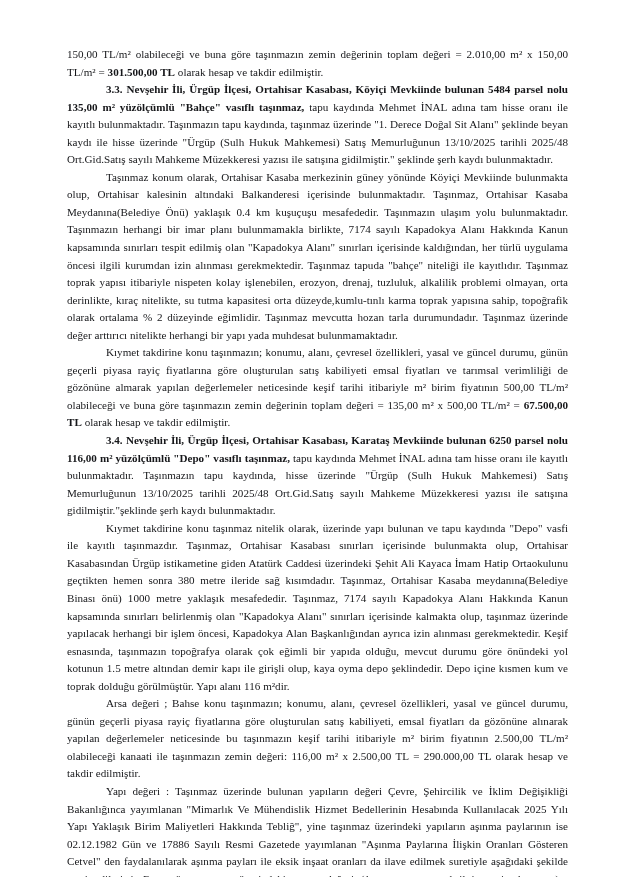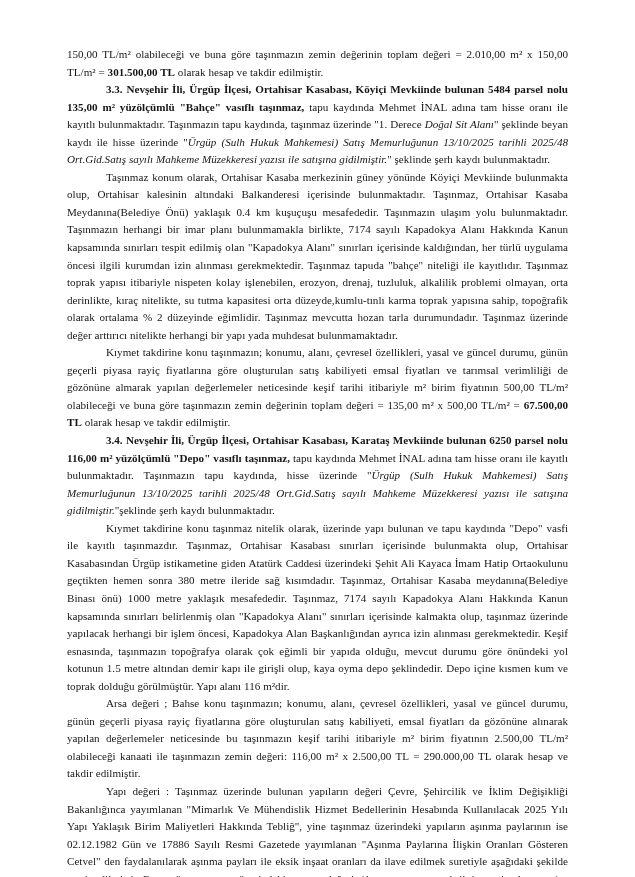--- a/index.html
+++ b/index.html
@@ -34,21 +34,21 @@
     text-align: justify;
     text-justify: inter-word;
     word-spacing: 0.1px;
     hyphens: none;
     -webkit-hyphens: none;
   }
   p.indented {
     text-indent: 39px;
   }
   b, .b { font-weight: bold; }
-  i, .i { font-style: italic; }
+  i, .i { }
 </style>
 </head>
 <body>
 
 <div class="page">
   <div class="doc-body" id="doc-body">
 
   <p class="para"><span>150,00 TL/m² olabileceği ve buna göre taşınmazın zemin değerinin toplam değeri = 2.010,00 m² x 150,00 TL/m² = </span><span class="b">301.500,00 TL</span><span> olarak hesap ve takdir edilmiştir.</span></p>
       <p class="para indented"><span class="b">3.3. Nevşehir İli, Ürgüp İlçesi, Ortahisar Kasabası, Köyiçi Mevkiinde bulunan 5484 parsel nolu 135,00 m² yüzölçümlü "Bahçe" vasıflı taşınmaz,</span><span>  tapu kaydında Mehmet İNAL adına tam hisse oranı ile kayıtlı bulunmaktadır. Taşınmazın tapu kaydında, taşınmaz üzerinde "1. Derece </span><span class="i">Doğal Sit Alanı</span><span>" şeklinde beyan kaydı ile hisse üzerinde "</span><span class="i">Ürgüp (Sulh Hukuk Mahkemesi) Satış Memurluğunun 13/10/2025 tarihli 2025/48 Ort.Gid.Satış sayılı Mahkeme Müzekkeresi yazısı ile satışına gidilmiştir.</span><span>" şeklinde şerh kaydı bulunmaktadır.</span></p>
       <p class="para indented"><span>Taşınmaz konum olarak, Ortahisar Kasaba merkezinin güney yönünde Köyiçi Mevkiinde bulunmakta olup, Ortahisar kalesinin altındaki Balkanderesi içerisinde bulunmaktadır. Taşınmaz, Ortahisar Kasaba Meydanına(Belediye Önü) yaklaşık 0.4 km kuşuçuşu mesafededir. Taşınmazın ulaşım yolu bulunmaktadır. Taşınmazın herhangi bir imar planı bulunmamakla birlikte, 7174 sayılı Kapadokya Alanı Hakkında Kanun kapsamında sınırları tespit edilmiş olan "Kapadokya Alanı" sınırları içerisinde kaldığından, her türlü uygulama öncesi ilgili kurumdan izin alınması gerekmektedir. Taşınmaz tapuda "bahçe" niteliği ile kayıtlıdır. Taşınmaz toprak yapısı itibariyle nispeten kolay işlenebilen, erozyon, drenaj, tuzluluk, alkalilik problemi olmayan, orta derinlikte, kıraç nitelikte, su tutma kapasitesi orta düzeyde,kumlu-tınlı karma toprak yapısına sahip, topoğrafik olarak ortalama % 2 düzeyinde eğimlidir. Taşınmaz mevcutta hozan tarla durumundadır. Taşınmaz üzerinde değer arttırıcı nitelikte herhangi bir yapı yada muhdesat bulunmamaktadır.</span></p>

